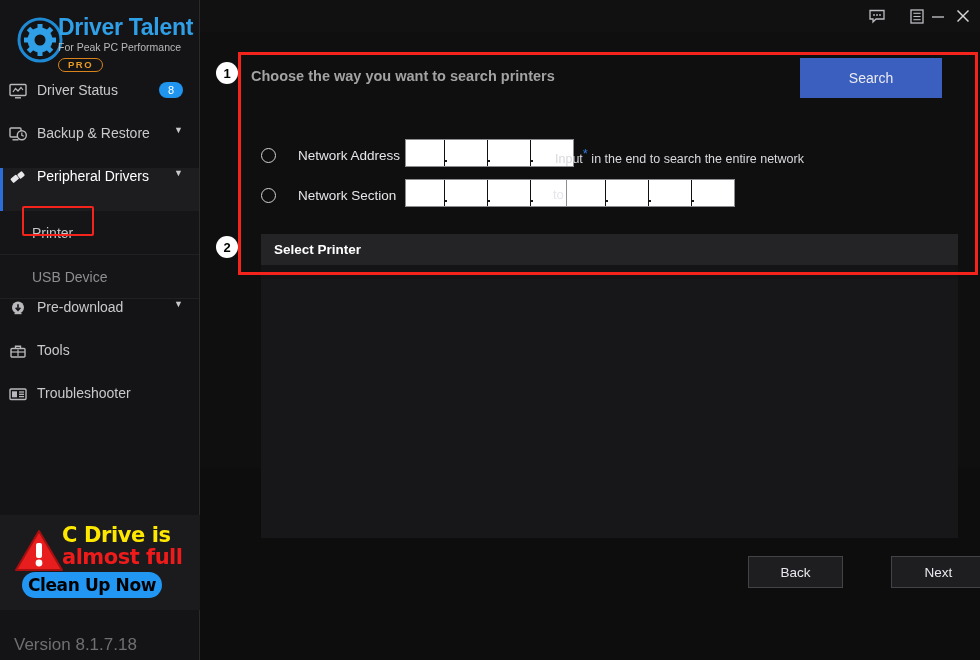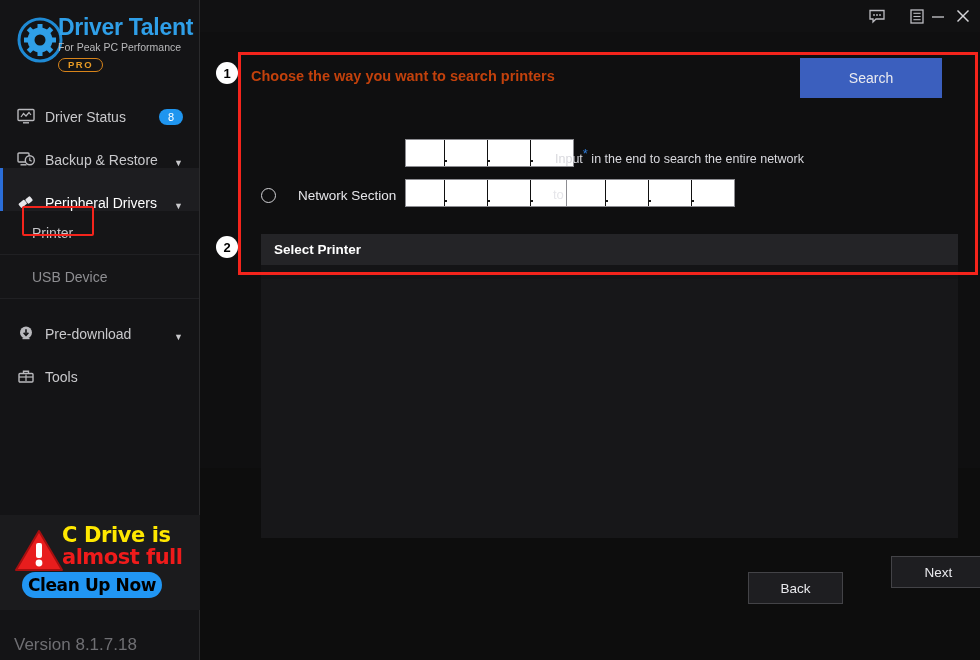--- a/index.html
+++ b/index.html
@@ -26,22 +26,22 @@
   .brand-driver { color: #2f9fe8; }
   .brand-talent { color: #2f9fe8; }
   .brand-sub { font-size: 10.5px; color: #b9b9bb; line-height: 13px; margin-top: 1px; }
   .brand-pro {
     display: inline-block; margin-top: 3px; padding: 0px 9px 1px;
     border: 1px solid #d8841a; border-radius: 8px;
     color: #e79a25; font-size: 9.5px; font-weight: bold; letter-spacing: 1.5px;
   }
 
   .nav-item {
-    position: relative; height: 43px; display: flex; align-items: flex-end;
-    padding-left: 16px; color: #c9c9cc; font-size: 14px; cursor: pointer;
+    position: relative; height: 43px; display: flex; align-items: flex-start;
+    padding-left: 8px; color: #c9c9cc; font-size: 14px; cursor: pointer;
   }
   .nav-item.active { background: #1d1d20; color: #ffffff; }
   .nav-item.active::before {
     content: ""; position: absolute; left: 0; top: 0; bottom: 0; width: 3px; background: #2b6ed9;
   }
   .nav-icon { width: 20px; height: 18px; margin-right: 9px; flex: 0 0 20px; display:flex; align-items:center; justify-content:center;}
   .nav-label { flex: 1 1 auto; }
   .nav-badge {
     background: #1f95ef; color: #fff; font-size: 11px;
     border-radius: 10px; padding: 2px 9px; margin-right: 16px; font-weight: normal;
@@ -105,21 +105,21 @@
   }
 
   .step-badge {
     position: absolute; width: 22px; height: 22px; border-radius: 50%;
     background: #ffffff; color: #000; font-size: 13px; font-weight: bold;
     display: flex; align-items: center; justify-content: center; z-index: 6;
   }
 
   #search-title {
     position: absolute; left: 251px; top: 68px;
-    color: #c2410c; font-size: 14.5px; font-weight: bold;
+    color: #a3a3a3; font-size: 14.5px; font-weight: bold;
   }
 
   #search-btn {
     position: absolute; left: 800px; top: 58px; width: 142px; height: 40px;
     background: #3b5fbe; color: #eaeaf0; font-size: 14px;
     display: flex; align-items: center; justify-content: center; cursor: pointer;
     border: none; font-family: "Liberation Sans", sans-serif;
   }
 
   .radio-row { position: absolute; left: 261px; height: 22px; display: flex; align-items: center; }
@@ -170,21 +170,21 @@
   }
   #printer-list-head { height: 14px; background: #141416; }
 
   
   .btm-btn {
     position: absolute; top: 556px; width: 95px; height: 32px;
     background: #1e1e21; border: 1px solid #434347; color: #e8e8ec;
     font-size: 13.5px; display: flex; align-items: center; justify-content: center;
     cursor: pointer; font-family: "Liberation Sans", sans-serif;
   }
-  #back-btn { left: 748px; margin-top: 16px; }
+  #back-btn { left: 748px; }
   #next-btn { left: 862px; margin-left: 29px; }
 </style>
 </head>
 <body>
 
 <div id="app">
 
   <div id="sidebar">
 
     <div id="logo-area">
@@ -279,20 +279,32 @@
         <svg width="18" height="16" viewBox="0 0 18 16">
             <rect x="2" y="5.5" width="14" height="8.5" rx="1" fill="none" stroke="#b9b9bd" stroke-width="1.4"></rect>
             <path d="M6.5 5.5 V3.3 H11.5 V5.5" fill="none" stroke="#b9b9bd" stroke-width="1.4"></path>
             <line x1="9" y1="6.5" x2="9" y2="13" stroke="#b9b9bd" stroke-width="1.2"></line>
             <line x1="2" y1="9" x2="16" y2="9" stroke="#b9b9bd" stroke-width="1.2"></line>
           </svg>
       </span>
       <span class="nav-label">Tools</span>
     </div>
 
+    <div class="nav-item">
+      <span class="nav-icon">
+        <svg width="18" height="16" viewBox="0 0 18 16">
+            <rect x="1" y="3" width="16" height="10.5" rx="1" fill="none" stroke="#b9b9bd" stroke-width="1.4"></rect>
+            <rect x="3" y="5.3" width="5" height="6" fill="#b9b9bd"></rect>
+            <line x1="10" y1="6" x2="15" y2="6" stroke="#b9b9bd" stroke-width="1.3"></line>
+            <line x1="10" y1="8.3" x2="15" y2="8.3" stroke="#b9b9bd" stroke-width="1.3"></line>
+            <line x1="10" y1="10.6" x2="15" y2="10.6" stroke="#b9b9bd" stroke-width="1.3"></line>
+          </svg>
+      </span>
+      <span class="nav-label">Troubleshooter</span>
+    </div>
 
     <div id="printer-highlight"></div>
 
     <div id="ad">
       <div id="ad-warn">
         <svg width="50" height="45" viewBox="0 0 50 45">
           <polygon points="25,3 48,42 2,42" fill="#e81d1d" stroke="#a50f0f" stroke-width="2" stroke-linejoin="round"></polygon>
           <rect x="22" y="15" width="6" height="15" rx="2" fill="#fff"></rect>
           <circle cx="25" cy="35" r="3.4" fill="#fff"></circle>
         </svg>
@@ -340,20 +352,24 @@
   <div id="redbox"></div>
 
   <div class="step-badge" style="left:216px; top:62px;">1</div>
   <div class="step-badge" style="left:216px; top:236px;">2</div>
 
   <div id="search-title">Choose the way you want to search printers</div>
 
   <div id="search-btn">Search</div>
 
 
+  <div class="radio-row" style="top:144px;">
+    <span class="radio"></span>
+    <span class="radio-label">Network Address</span>
+  </div>
   <div class="ipgroup" style="left:405px; top:139px;">
     <input class="ipcell" value="" style="">
     <span class="ipsep-line"></span>
     <span class="ipdot"></span>
     <input class="ipcell" value="" style="">
     <span class="ipsep-line"></span>
     <span class="ipdot"></span>
     <input class="ipcell" value="" style="">
     <span class="ipsep-line"></span>
     <span class="ipdot"></span>

